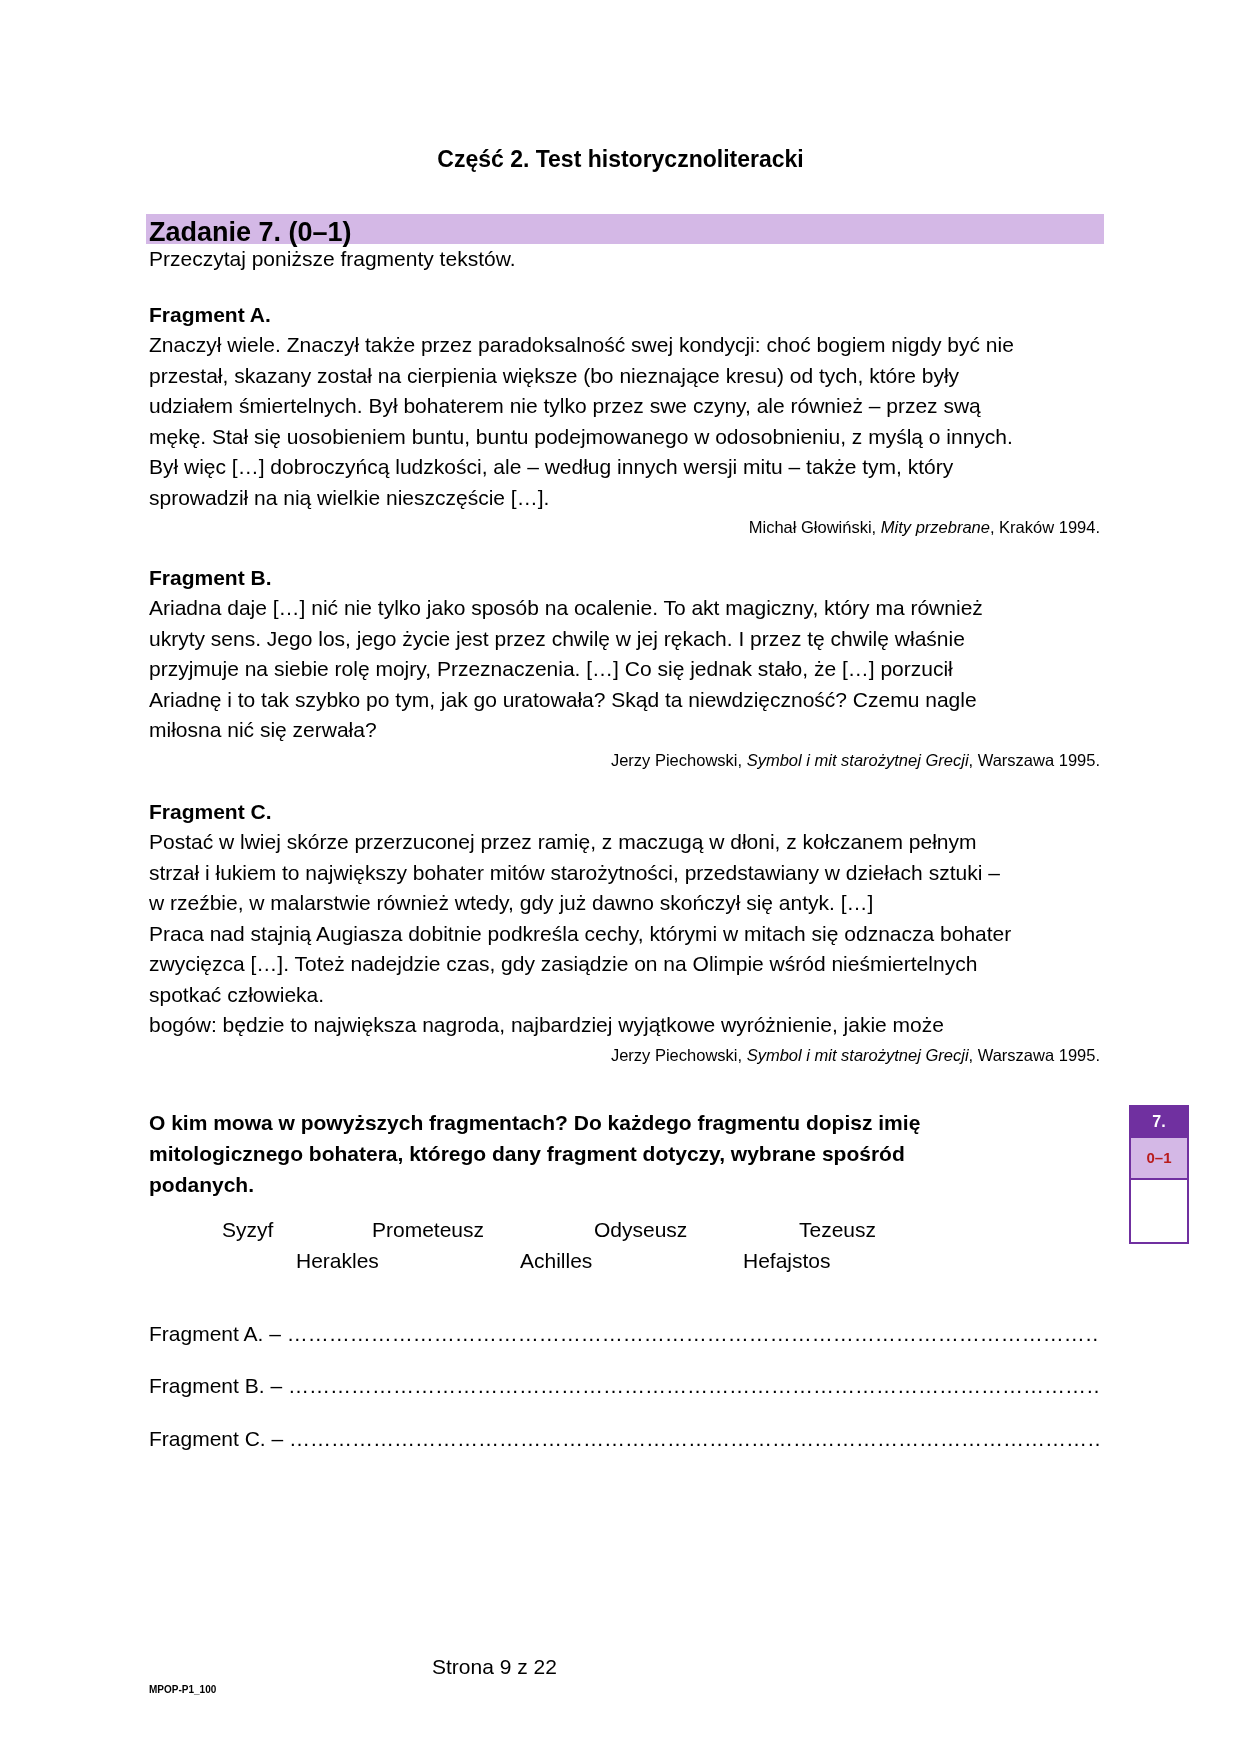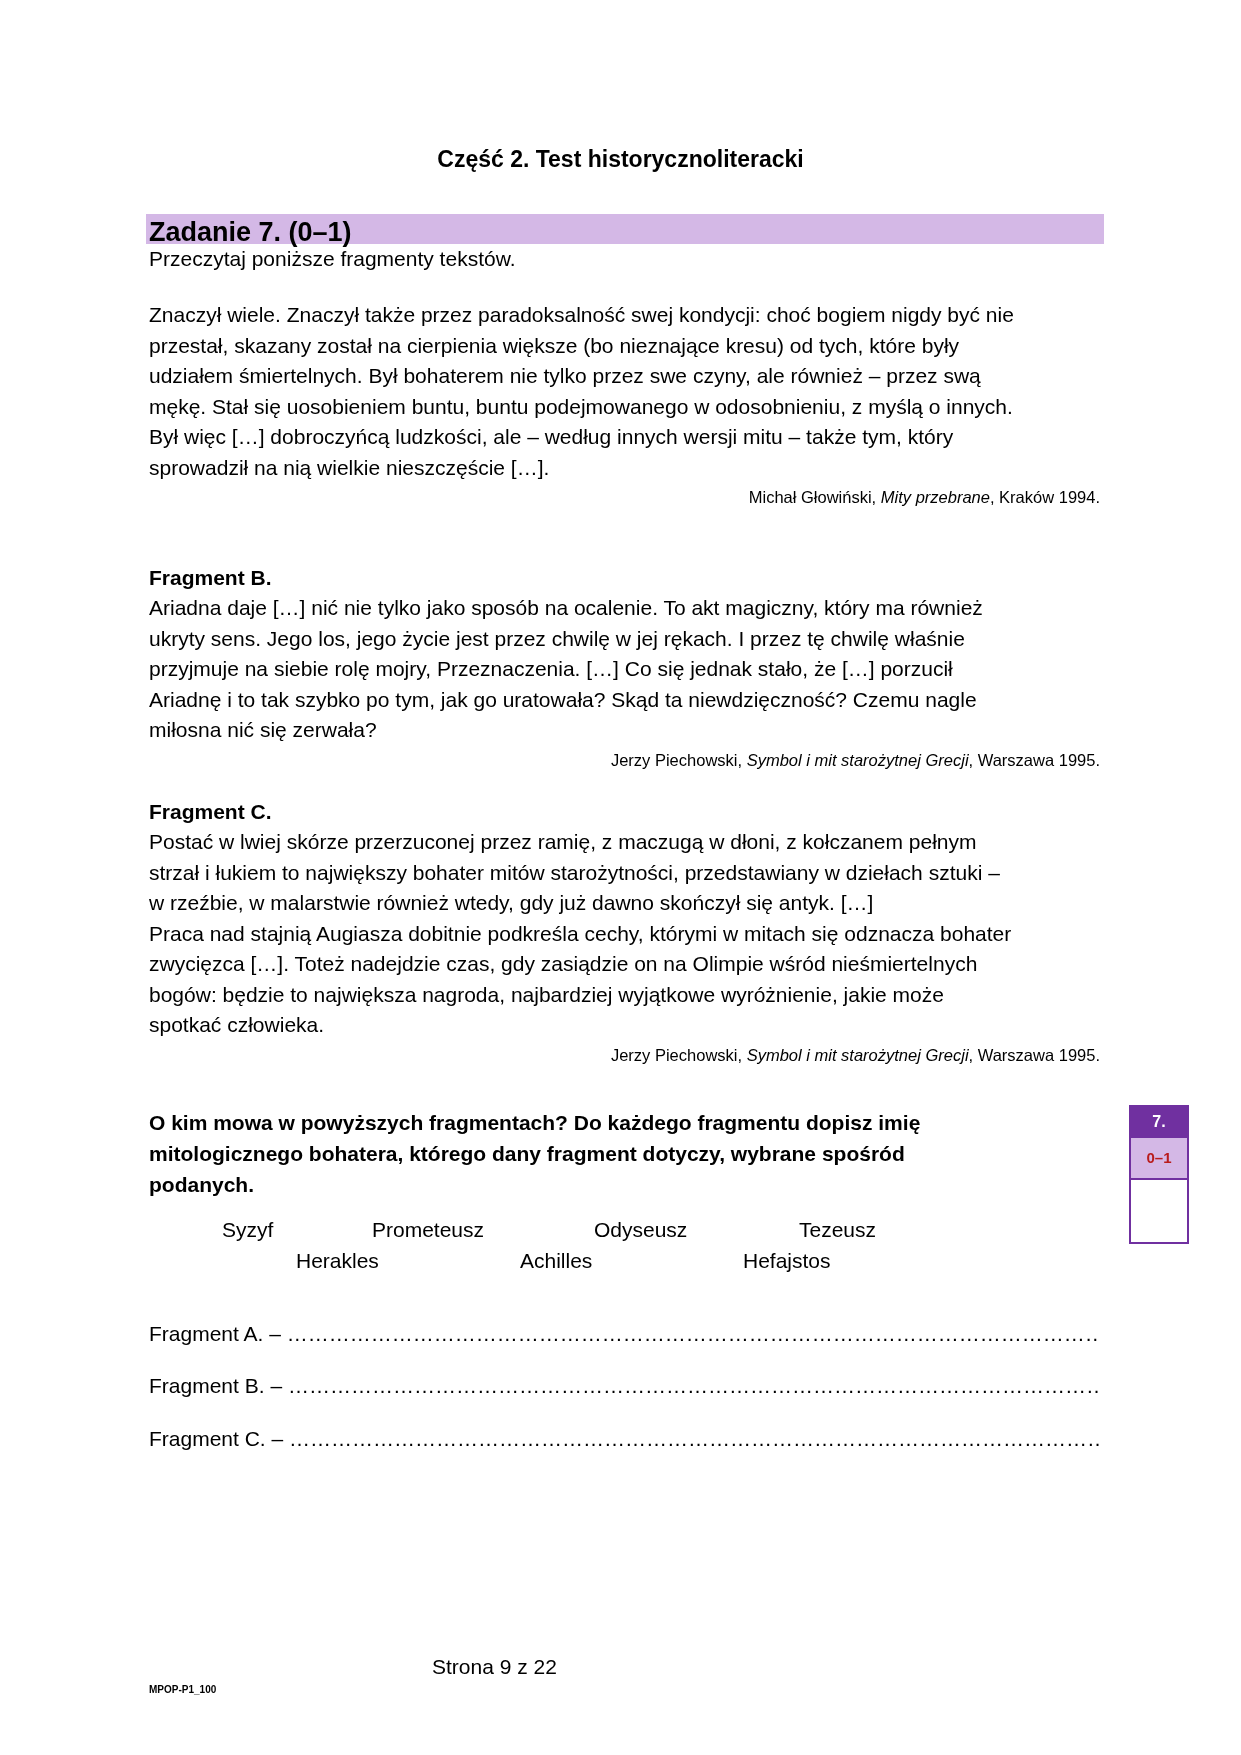--- a/index.html
+++ b/index.html
@@ -30,20 +30,21 @@
 <body>
 
 <div class="abs part-title">Część 2. Test historycznoliteracki</div>
 
 <div class="abs task-bar">
   <span>Zadanie 7. (0–1)</span>
 </div>
 <div class="abs intro">Przeczytaj poniższe fragmenty tekstów.</div>
 
 <div class="abs frag" style="top:300px;">
+  <h3>Fragment A.</h3>
   <p>Znaczył wiele. Znaczył także przez paradoksalność swej kondycji: choć bogiem nigdy być nie</p>
   <p>przestał, skazany został na cierpienia większe (bo nieznające kresu) od tych, które były</p>
   <p>udziałem śmiertelnych. Był bohaterem nie tylko przez swe czyny, ale również – przez swą</p>
   <p>mękę. Stał się uosobieniem buntu, buntu podejmowanego w odosobnieniu, z myślą o innych.</p>
   <p>Był więc […] dobroczyńcą ludzkości, ale – według innych wersji mitu – także tym, który</p>
   <p>sprowadził na nią wielkie nieszczęście […].</p>
   <div class="src"><span>Michał Głowiński, </span><i>Mity przebrane</i><span>, Kraków 1994.</span></div>
 </div>
 
 <div class="abs frag" style="top:563px;">
@@ -56,22 +57,22 @@
   <div class="src"><span>Jerzy Piechowski, </span><i>Symbol i mit starożytnej Grecji</i><span>, Warszawa 1995.</span></div>
 </div>
 
 <div class="abs frag" style="top:797px;">
   <h3>Fragment C.</h3>
   <p>Postać w lwiej skórze przerzuconej przez ramię, z maczugą w dłoni, z kołczanem pełnym</p>
   <p>strzał i łukiem to największy bohater mitów starożytności, przedstawiany w dziełach sztuki –</p>
   <p>w rzeźbie, w malarstwie również wtedy, gdy już dawno skończył się antyk. […]</p>
   <p>Praca nad stajnią Augiasza dobitnie podkreśla cechy, którymi w mitach się odznacza bohater</p>
   <p>zwycięzca […]. Toteż nadejdzie czas, gdy zasiądzie on na Olimpie wśród nieśmiertelnych</p>
+  <p>spotkać człowieka.</p>
   <p>bogów: będzie to największa nagroda, najbardziej wyjątkowe wyróżnienie, jakie może</p>
-  <p>spotkać człowieka.</p>
   <div class="src"><span>Jerzy Piechowski, </span><i>Symbol i mit starożytnej Grecji</i><span>, Warszawa 1995.</span></div>
 </div>
 
 <div class="abs question">
   <div>O kim mowa w powyższych fragmentach? Do każdego fragmentu dopisz imię</div>
   <div>mitologicznego bohatera, którego dany fragment dotyczy, wybrane spośród</div>
   <div>podanych.</div>
 </div>
 
 <div class="abs" style="left:0;top:0;width:1119px;height:1755px;pointer-events:none;">

